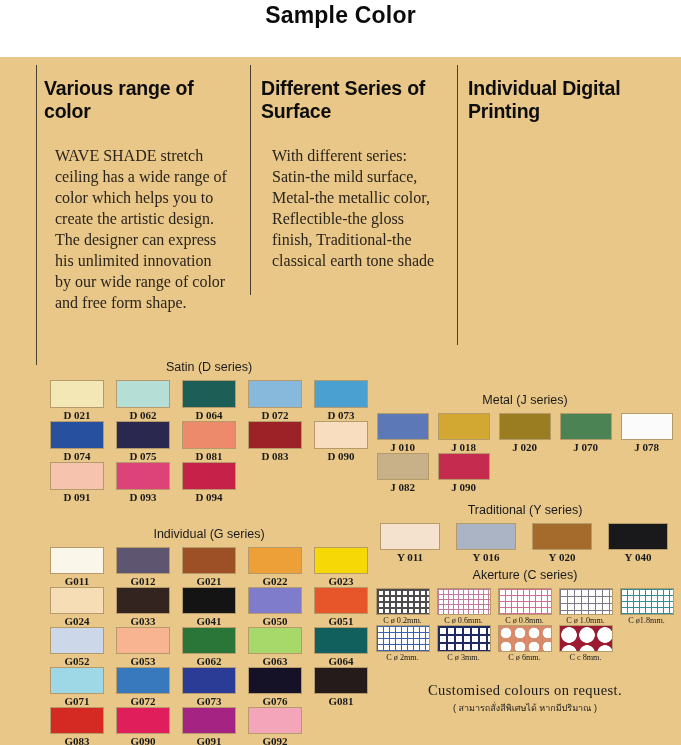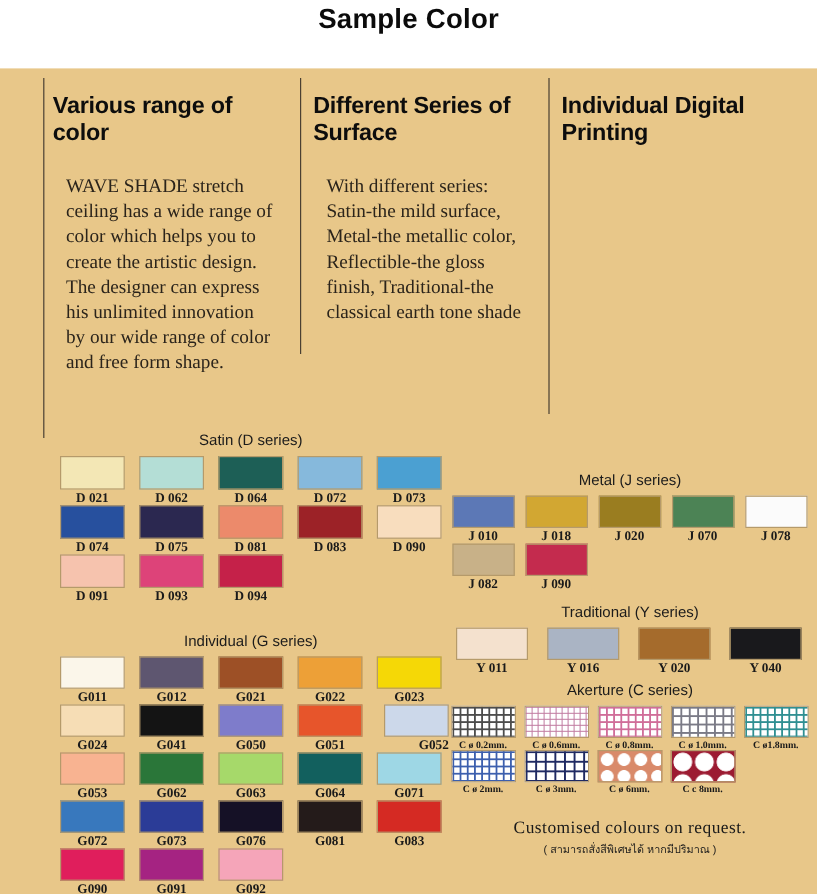--- a/index.html
+++ b/index.html
@@ -107,21 +107,21 @@
     letter-spacing: 0.4px;
   }
   #custom-line2 {
     font-family: "Liberation Sans", sans-serif;
     font-size: 9px;
     color: #1a1a1a;
     margin-top: 2px;
   }
   .pattern-label {
     font-family: "Liberation Serif", serif;
-    font-weight: bold;
+    font-weight: normal;
     font-size: 8.2px;
     color: #1a1a1a;
     margin-top: 1px;
     white-space: nowrap;
   }
 </style>
 </head>
 <body>
 
 <div id="header-band">
@@ -229,32 +229,36 @@
         </div>
         <div class="swatch-cell" style="width: 66px;">
           <div class="chip" style="width: 54px; height: 27px; background: rgb(245, 216, 6);"></div>
           <div class="chip-label">G023</div>
         </div>
         <div class="swatch-cell" style="width: 66px;">
           <div class="chip" style="width: 54px; height: 27px; background: rgb(246, 221, 181);"></div>
           <div class="chip-label">G024</div>
         </div>
         <div class="swatch-cell" style="width: 66px;">
+          <div class="chip" style="width: 54px; height: 27px; background: rgb(51, 36, 31);"></div>
+          <div class="chip-label">G033</div>
+        </div>
+        <div class="swatch-cell" style="width: 66px;">
           <div class="chip" style="width: 54px; height: 27px; background: rgb(20, 20, 20);"></div>
           <div class="chip-label">G041</div>
         </div>
         <div class="swatch-cell" style="width: 66px;">
           <div class="chip" style="width: 54px; height: 27px; background: rgb(126, 124, 203);"></div>
           <div class="chip-label">G050</div>
         </div>
         <div class="swatch-cell" style="width: 66px;">
           <div class="chip" style="width: 54px; height: 27px; background: rgb(231, 85, 43);"></div>
           <div class="chip-label">G051</div>
         </div>
-        <div class="swatch-cell" style="width: 66px; align-items: flex-end;">
+        <div class="swatch-cell" style="width: 66px;">
           <div class="chip" style="width: 54px; height: 27px; background: rgb(204, 216, 234);"></div>
           <div class="chip-label">G052</div>
         </div>
         <div class="swatch-cell" style="width: 66px;">
           <div class="chip" style="width: 54px; height: 27px; background: rgb(248, 179, 145);"></div>
           <div class="chip-label">G053</div>
         </div>
         <div class="swatch-cell" style="width: 66px;">
           <div class="chip" style="width: 54px; height: 27px; background: rgb(42, 118, 57);"></div>
           <div class="chip-label">G062</div>

